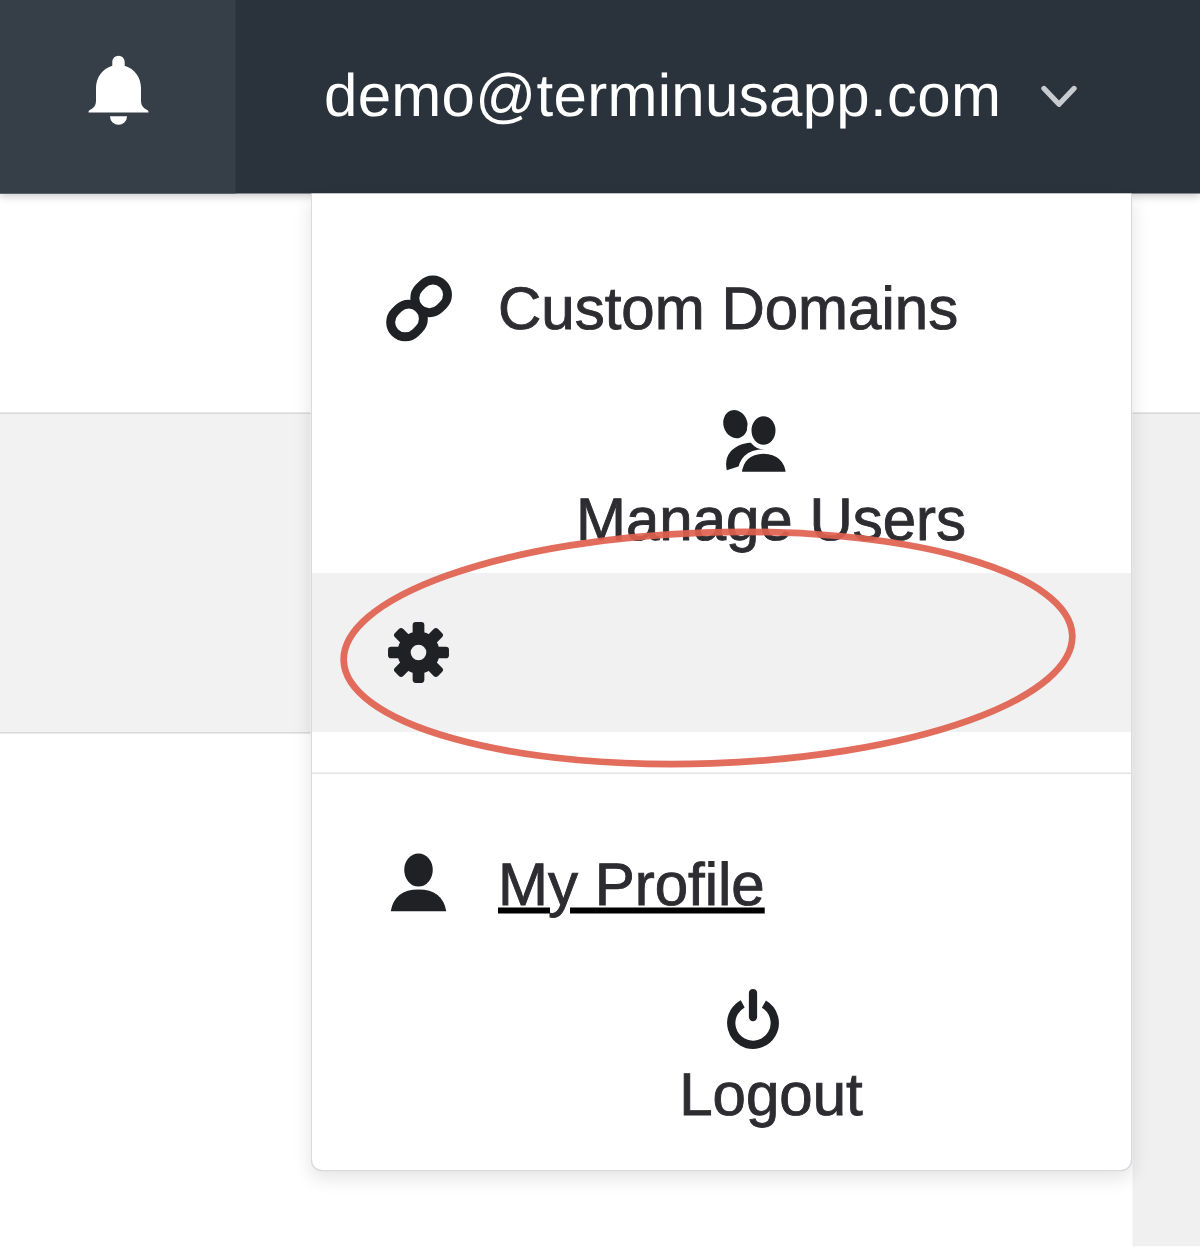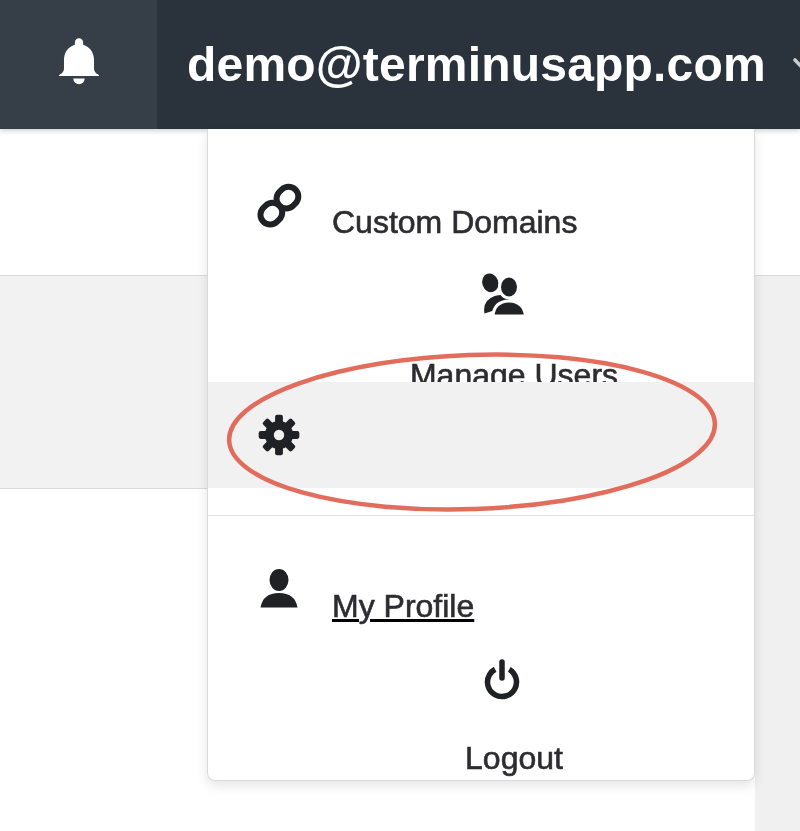--- a/index.html
+++ b/index.html
@@ -19,22 +19,22 @@
     position:absolute;left:0;top:0;width:157px;height:129px;
     background:#363f48;
     display:flex;align-items:center;justify-content:center;
   }
   .bell-btn{display:flex;align-items:center;justify-content:center;width:100%;height:100%;cursor:pointer;}
   .account-toggle{
     position:absolute;left:157px;top:0;right:0;height:129px;
     display:flex;align-items:center;cursor:pointer;
   }
   .account-email{
-    margin-left:30px;
-    color:#ffffff;font-size:48px;font-weight:700;letter-spacing:.2px;
+    margin-left:59px;
+    color:#ffffff;font-size:40px;font-weight:400;letter-spacing:.2px;
     white-space:nowrap;
   }
   .chevron{margin-left:24px;margin-top:6px;}
   
   .page-left{position:absolute;left:0;top:129px;width:207px;height:702px;background:#ffffff;}
   .page-left-band{
     position:absolute;left:0;top:146px;width:207px;height:214px;
     background:#f2f2f2;border-top:1px solid #d9d9d9;border-bottom:1px solid #d9d9d9;
     box-sizing:border-box;
   }
@@ -57,24 +57,23 @@
     position:absolute;left:0;right:0;height:106px;
     display:flex;align-items:center;
     padding-left:42px;box-sizing:border-box;
     cursor:pointer;
   }
   .menu-item .icon-box{
     width:58px;display:flex;align-items:center;justify-content:center;flex:0 0 58px;
   }
   .menu-item .label{
     margin-left:24px;
-    font-size:32px;font-weight:500;color:#2c2c31;
+    font-size:40px;font-weight:500;color:#2c2c31;
     -webkit-text-stroke:0.6px #2c2c31;
     white-space:nowrap;
-    margin-top:32px;
   }
   .mi-1{top:24px;}
   .mi-2{top:138px;flex-direction:column;}
   .mi-3{top:253px;background:#f1f1f2;}
   .mi-4{top:408px;text-decoration:underline;}
   .mi-5{top:521px;flex-direction:column;}
   .menu-divider{
     position:absolute;left:0;right:0;top:386px;height:0;
     border-top:1px solid #e3e3e3;
   }

